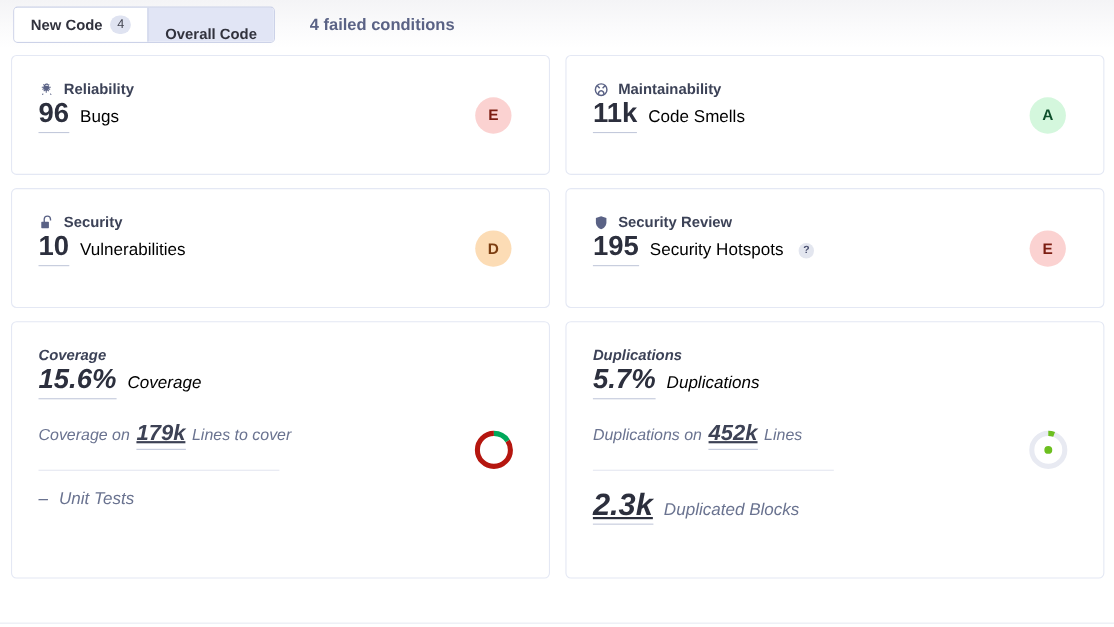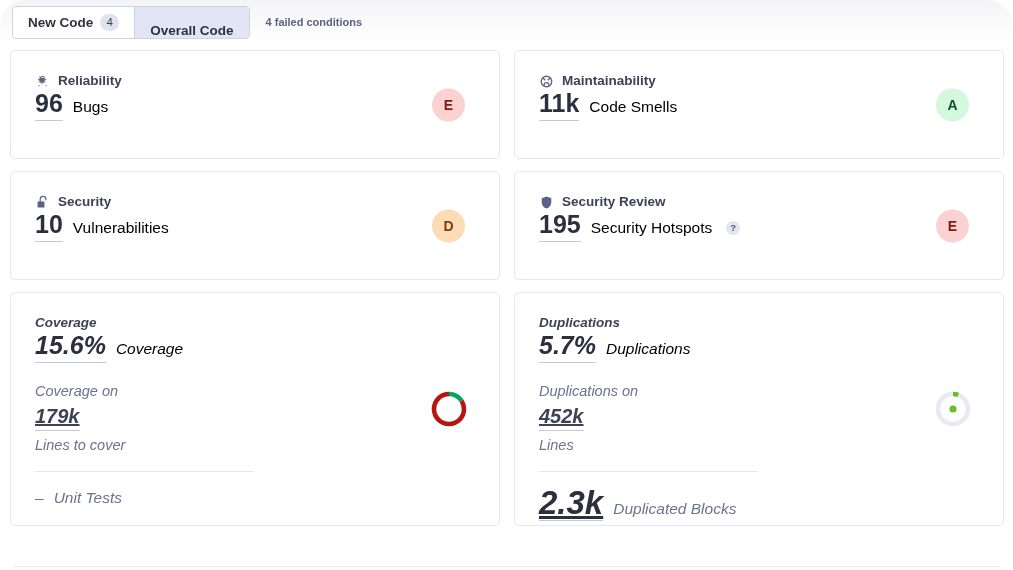--- a/index.html
+++ b/index.html
@@ -16,21 +16,20 @@
     color: #3c3c46;
     -webkit-font-smoothing: antialiased;
   }
 
   .page {
     position: relative;
     width: 1013px;
     height: 570px;
     background: #ffffff;
     overflow: hidden;
-    border-radius: 26px;
   }
 
   
   .tabbar {
     position: absolute;
     top: 0;
     left: 0;
     width: 1013px;
     height: 44px;
     display: flex;
@@ -72,22 +71,22 @@
     height: 17px;
     padding: 0 5px;
     border-radius: 9px;
     background: #dfe3f1;
     color: #41434f;
     font-size: 11.5px;
     font-weight: normal;
   }
 
   .failed-conditions {
-    margin-left: 16px;
-    font-size: 11px;
+    margin-left: 32px;
+    font-size: 15px;
     font-weight: bold;
     color: #5a6285;
     white-space: nowrap;
     cursor: pointer;
   }
 
   
   .grid {
     position: absolute;
     top: 50px;
@@ -188,21 +187,20 @@
   }
 
   
   .sub-row {
     margin-top: 20px;
     font-size: 14.5px;
     color: #6a7390;
     display: flex;
     align-items: baseline;
     gap: 6px;
-    flex-direction: column;
   }
 
   .sub-strong {
     font-size: 20px;
     font-weight: bold;
     color: #3d4255;
     border-bottom: 1px solid #c3c9db;
     padding-bottom: 2px;
     cursor: pointer;
   }
@@ -225,21 +223,21 @@
     font-size: 15.5px;
     color: #6a7390;
   }
 
   .footer-label {
     font-size: 15.5px;
     color: #6a7390;
   }
 
   .footer-value {
-    font-size: 33px;
+    font-size: 28px;
     font-weight: bold;
     color: #2c2f3d;
     line-height: 28px;
     border-bottom: 1px solid #c3c9db;
     padding-bottom: 3px;
     cursor: pointer;
   }
 
   
   .donut {

